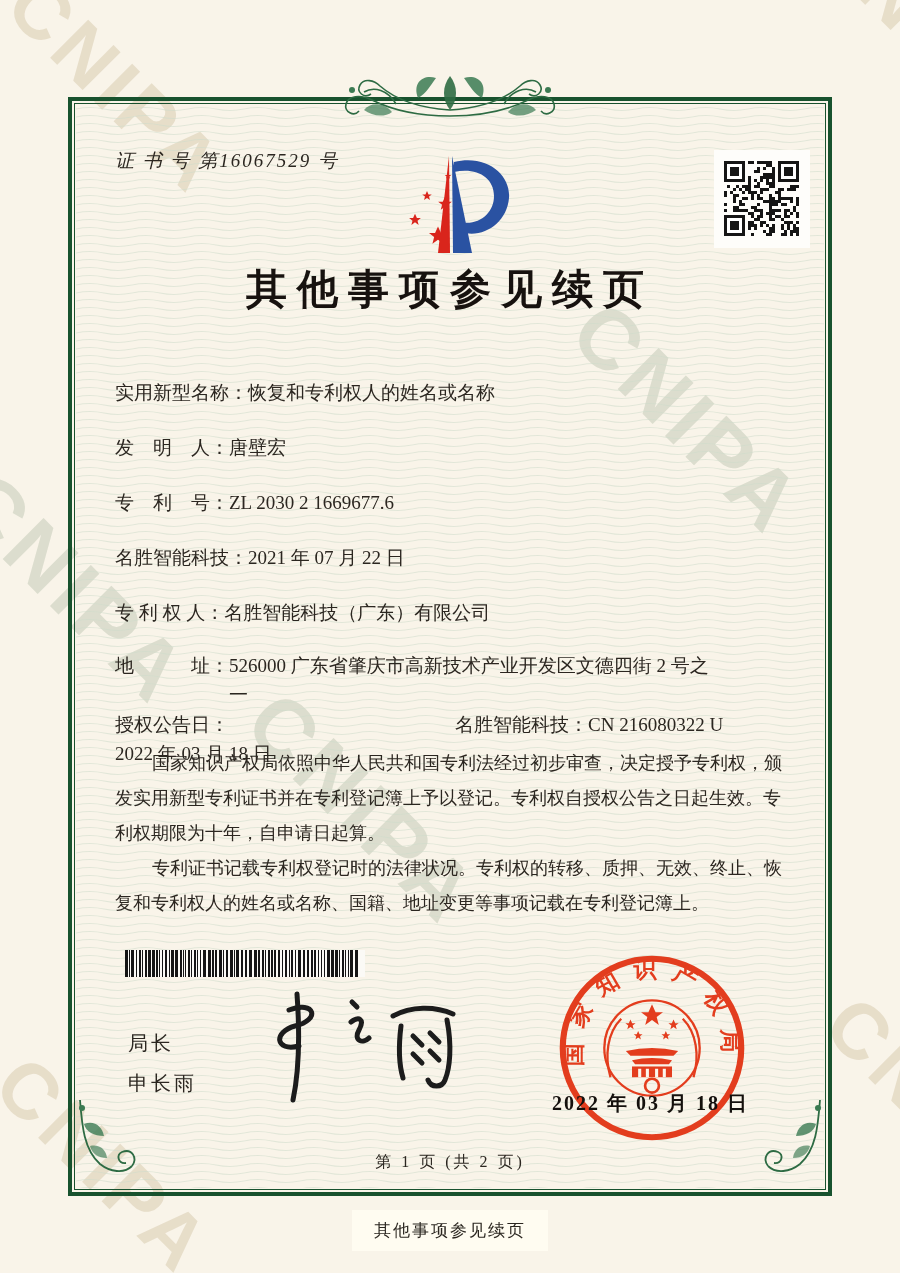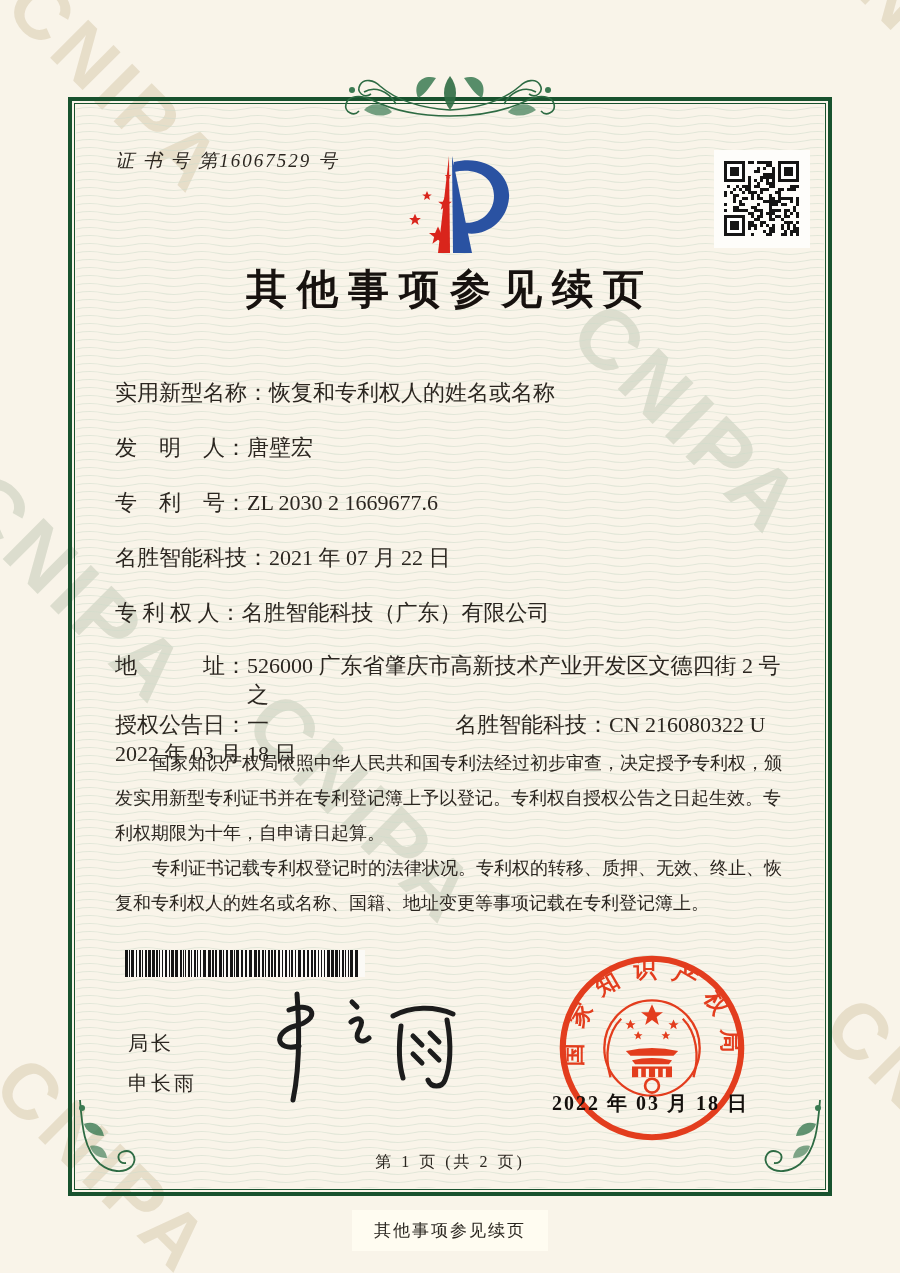--- a/index.html
+++ b/index.html
@@ -17,21 +17,21 @@
   .frame-inner{position:absolute;inset:2px;border:1px solid #18522e;}
   
   .cert-no{left:115px;top:148px;font-size:19px;letter-spacing:2px;font-style:italic;}
   .logo{left:382px;top:146px;}
   .qrbox{left:714px;top:150px;width:96px;height:98px;background:#fefdfa;}
   .qrbox svg{margin:11px 0 0 10px;display:block;}
   .title{left:0;top:262px;width:900px;text-align:center;font-size:41px;font-weight:700;
          letter-spacing:10px;color:#17120f;}
   
   .fields{left:115px;top:378px;width:678px;}
-  .frow{position:absolute;left:0;display:flex;font-size:22px;line-height:29px;}
+  .frow{position:absolute;left:0;display:flex;font-size:19px;line-height:29px;}
   .flabel{white-space:nowrap;}
   .grant2{position:absolute;left:340px;top:0;display:flex;}
   
   .paras{left:115px;top:746px;width:680px;font-size:18px;line-height:35px;}
   .paras p{margin:0;text-indent:37px;}
   
   .barcode{left:125px;top:950px;width:240px;height:27px;font-size:0;background:#fbfaf6;}
   .barcode i{display:inline-block;height:100%;background:#151515;}
   .barcode b{display:inline-block;height:100%;}
   

